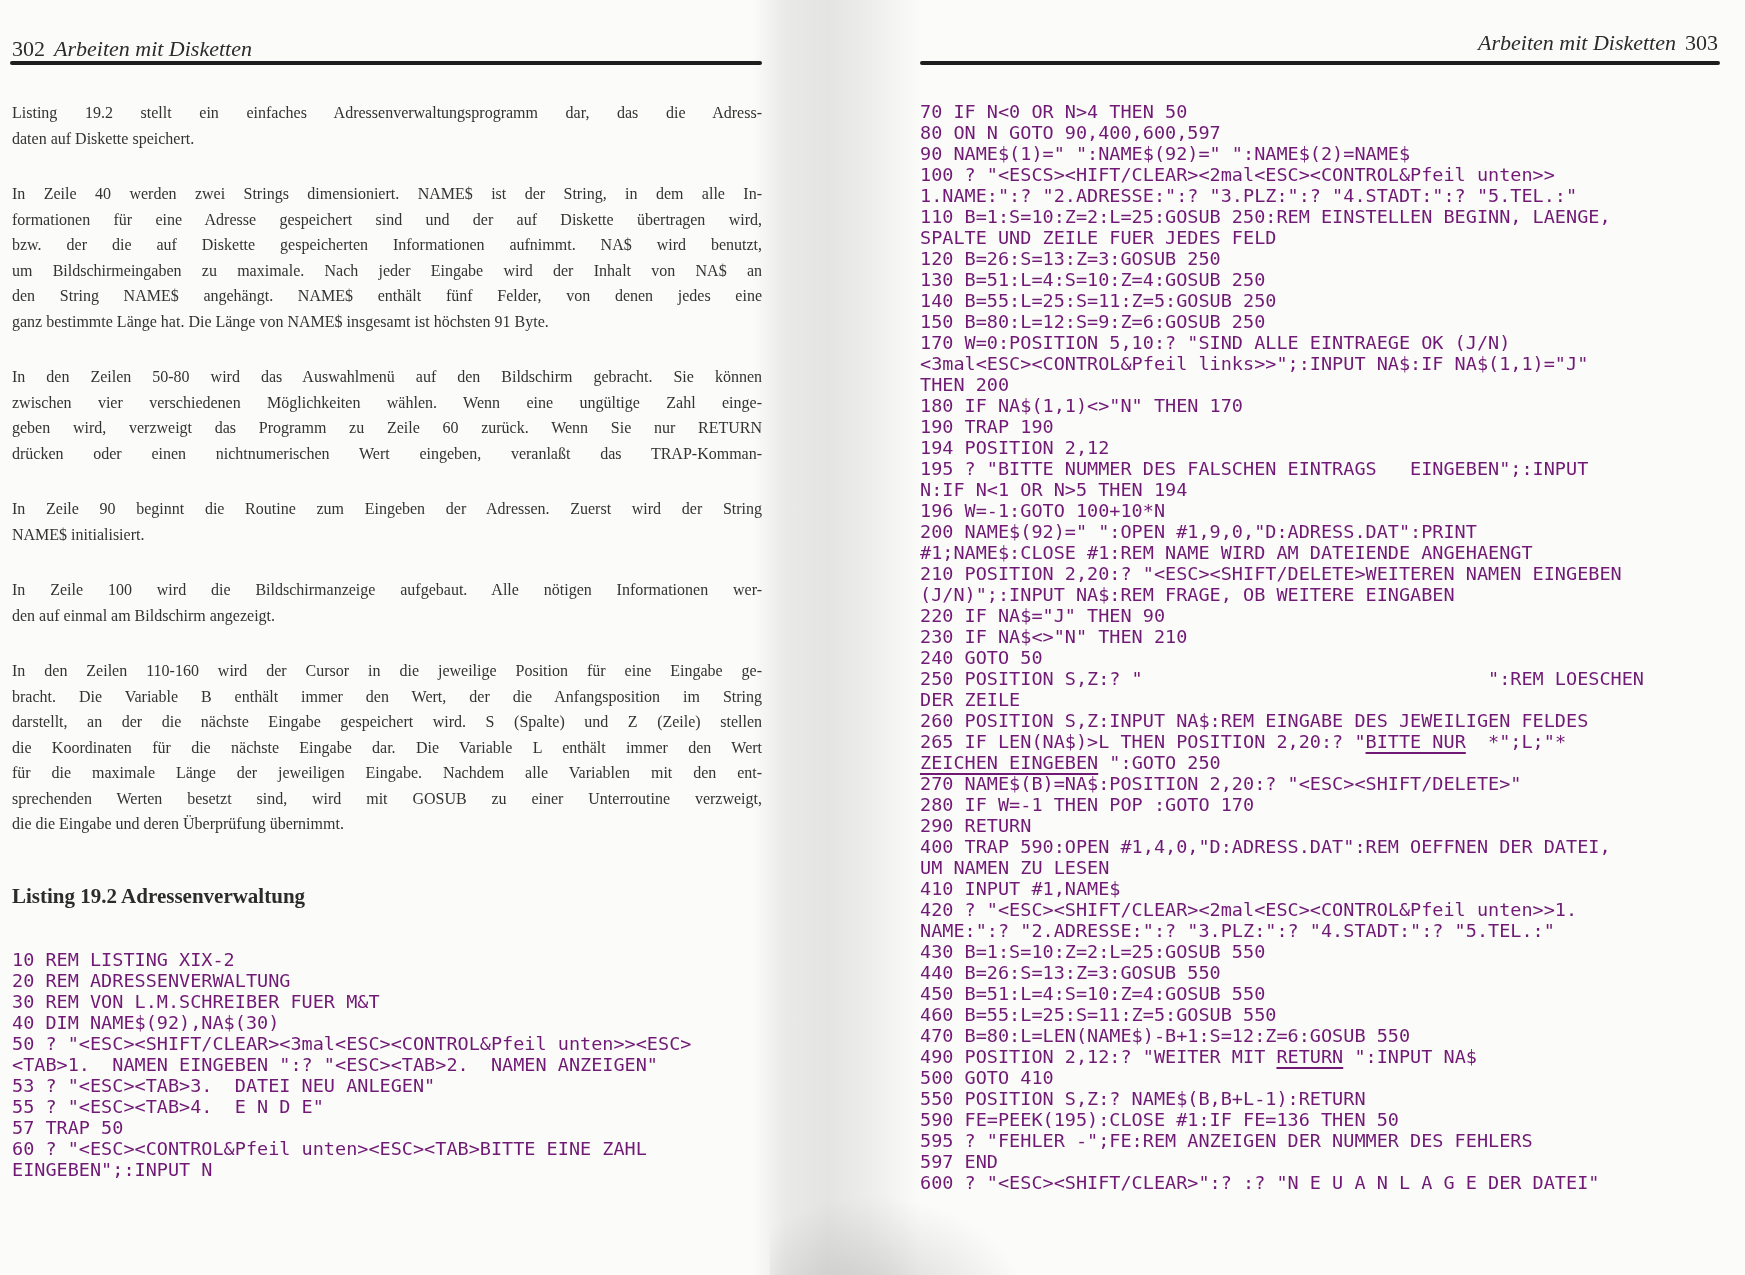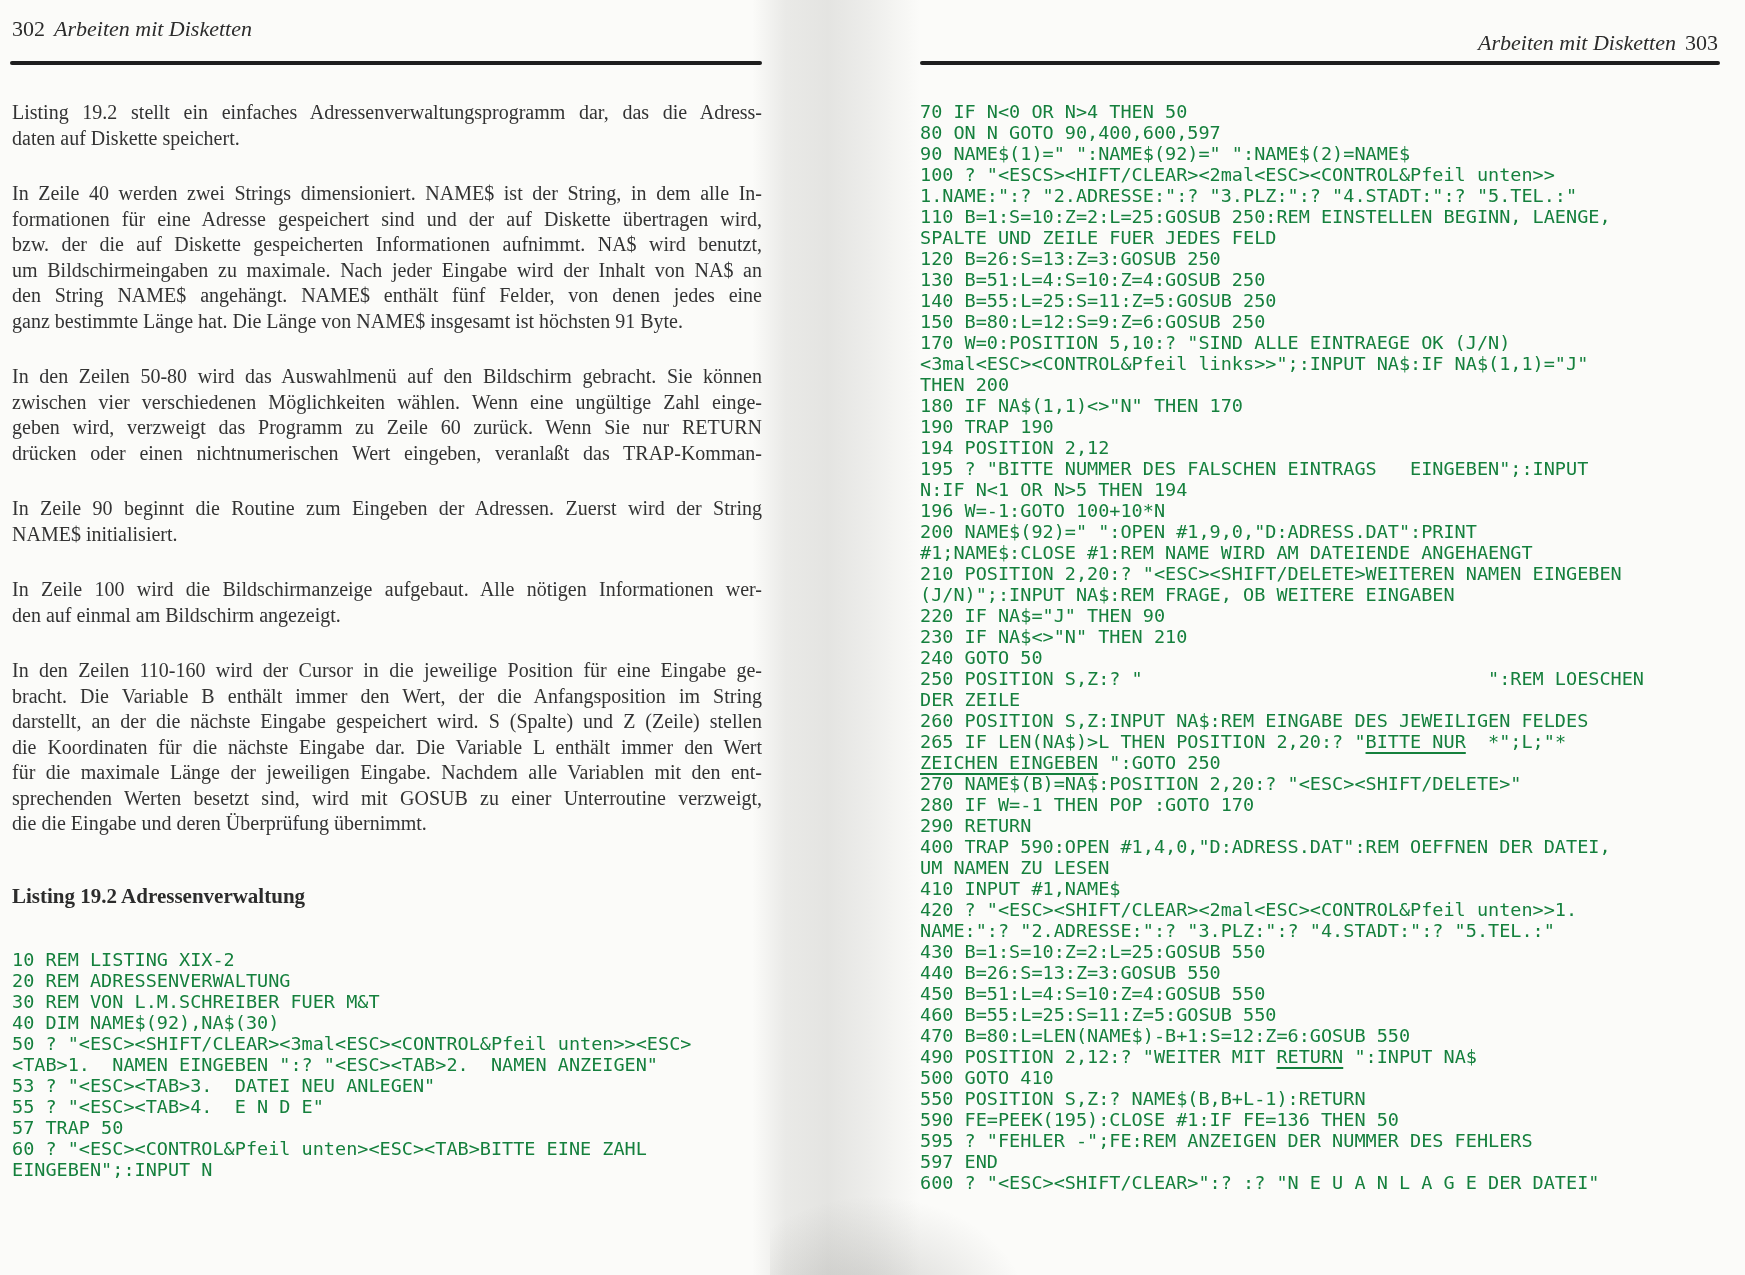--- a/index.html
+++ b/index.html
@@ -4,37 +4,37 @@
 <style>
   * { margin:0; padding:0; box-sizing:border-box; }
   html,body { width:1745px; height:1275px; }
   body { background:#e8e8e6; font-family:"Liberation Serif", serif; }
   .scan { position:relative; width:1745px; height:1275px; background:#fbfbf9; overflow:hidden; color:#2e2e2e; }
 
   .page { position:absolute; top:0; height:1275px; }
   .page.left  { left:10px;  width:752px; }
   .page.right { left:920px; width:800px; }
 
-  .pagehead { position:absolute; top:16px; font-size:22px; white-space:nowrap; color:#2c2c2c; }
+  .pagehead { position:absolute; top:36px; font-size:22px; white-space:nowrap; color:#2c2c2c; }
   .page.left  .pagehead { left:2px; }
   .page.right .pagehead { right:2px; top:30px; }
   .pagehead .pnum   { font-style:normal; }
   .pagehead .ptitle { font-style:italic; }
   .pagehead .gap { display:inline-block; width:9px; }
 
   .rule { position:absolute; top:61px; left:0; width:100%; height:3.5px; background:#1e1e1e; border-radius:2px; }
 
-  .bodytext { position:absolute; top:100px; left:2px; width:750px; font-size:20px; line-height:25.5px; color:#333; }
+  .bodytext { position:absolute; top:100px; left:2px; width:750px; font-size:16px; line-height:25.5px; color:#333; }
   .para { margin-bottom:30px; }
   .pline { text-align:justify; text-align-last:justify; white-space:normal; overflow:hidden; }
   .pline.last { text-align-last:left; }
 
   .listing-head { position:absolute; top:884px; left:2px; font-size:21px; font-weight:bold; color:#2c2c2c; }
 
-  .code { font-family:"DejaVu Sans Mono", monospace; font-size:18.5px; line-height:21px; color:#15803d; white-space:pre; }
+  .code { font-family:"DejaVu Sans Mono", monospace; font-size:18.5px; line-height:21px; color:#701a75; white-space:pre; }
   #left-code  { position:absolute; top:949px; left:2px; }
   #right-code { position:absolute; top:101px; left:0; }
   .u { text-decoration:underline; text-underline-offset:4px; text-decoration-thickness:1.5px;margin-top:22px; }
 
   .gutter { position:absolute; top:0; left:752px; width:168px; height:1275px;
     background:linear-gradient(90deg,
       rgba(115,115,110,0) 0%,
       rgba(115,115,110,0.13) 20%,
       rgba(115,115,110,0.17) 45%,
       rgba(115,115,110,0.10) 70%,

